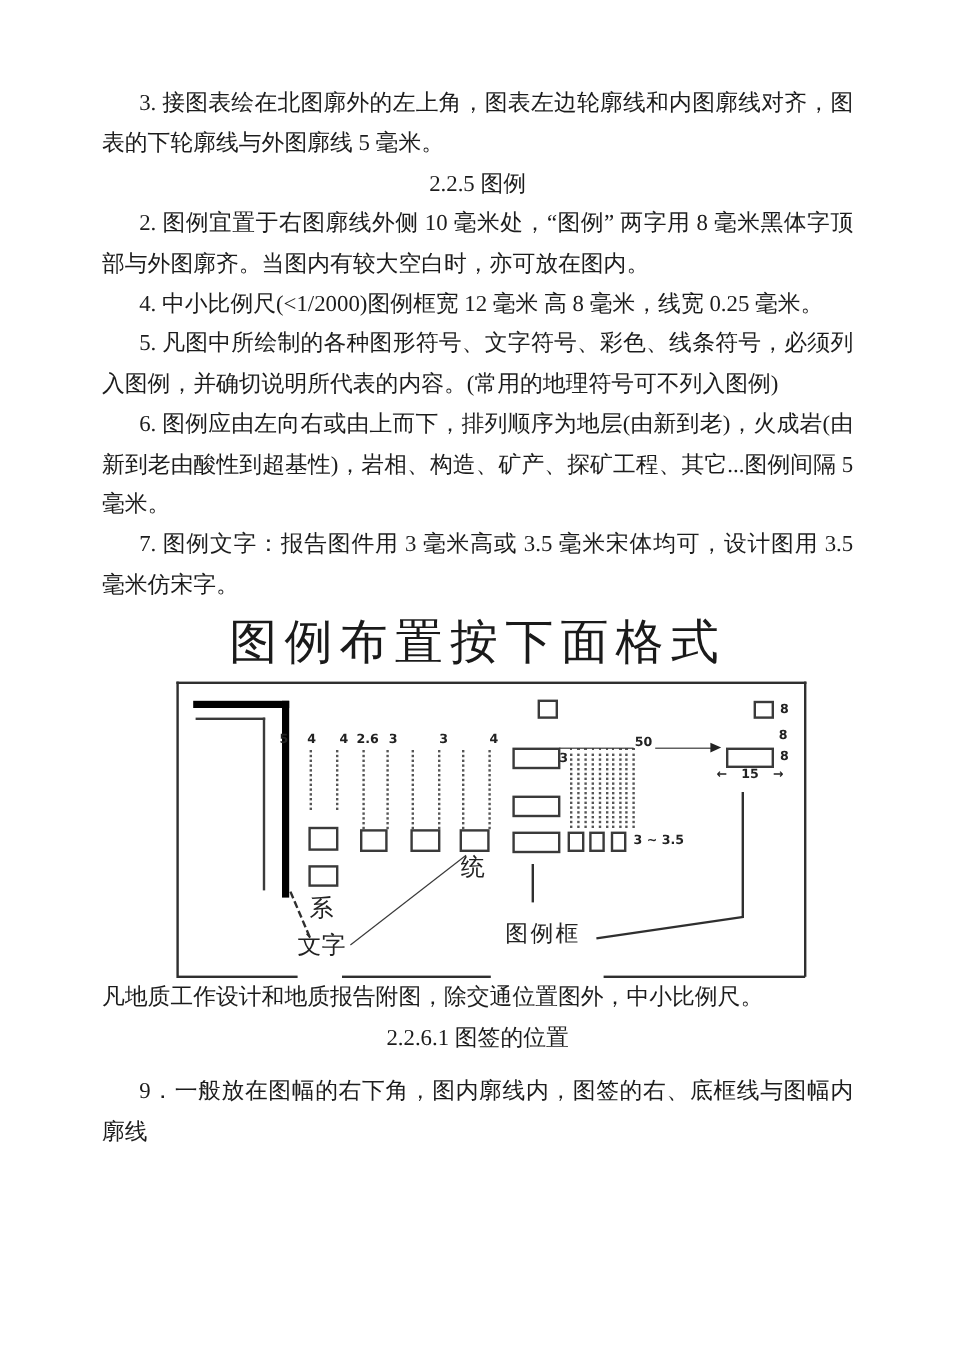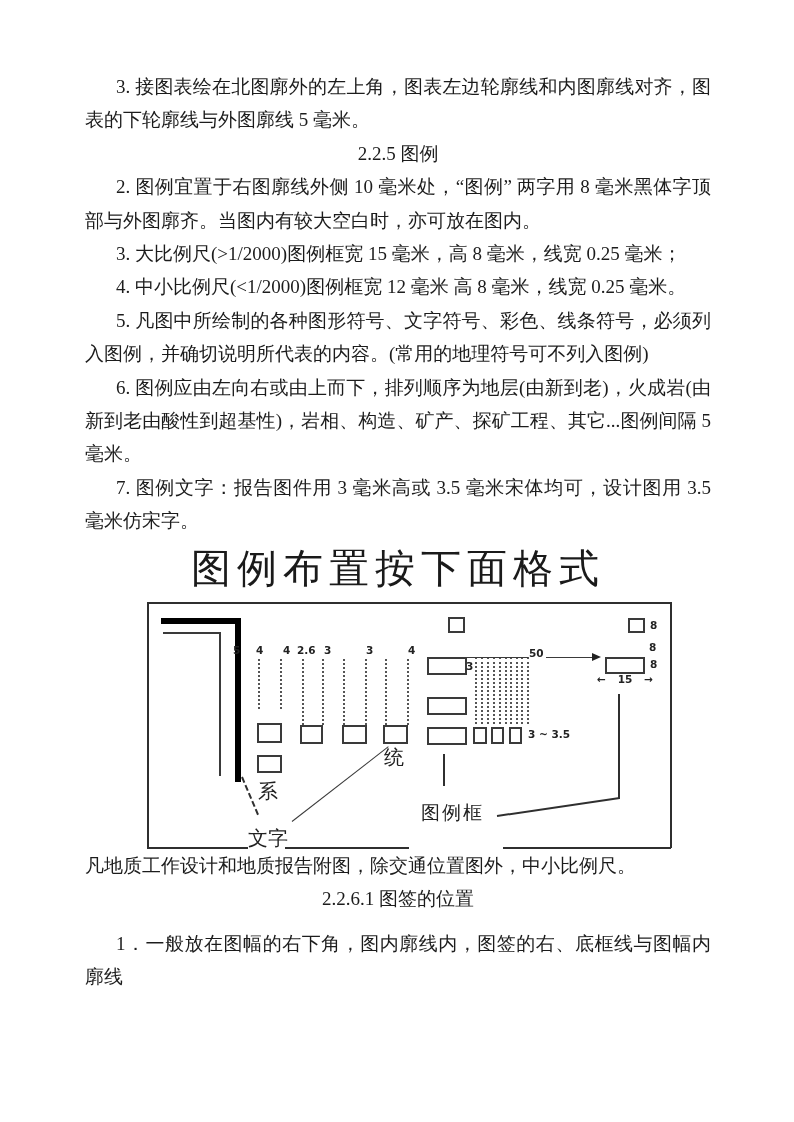--- a/index.html
+++ b/index.html
@@ -45,21 +45,20 @@
 </style>
 </head>
 <body>
 
 <div class="page">
   <div class="textcol">
 
     <p class="indent">3. 接图表绘在北图廓外的左上角，图表左边轮廓线和内图廓线对齐，图表的下轮廓线与外图廓线 5 毫米。</p>
     <p class="heading">2.2.5 图例</p>
     <p class="indent">2. 图例宜置于右图廓线外侧 10 毫米处，“图例” 两字用 8 毫米黑体字顶部与外图廓齐。当图内有较大空白时，亦可放在图内。</p>
-    <p class="indent">3. 大比例尺(&gt;1/2000)图例框宽 15 毫米，高 8 毫米，线宽 0.25 毫米；</p>
     <p class="indent">4. 中小比例尺(&lt;1/2000)图例框宽 12 毫米 高 8 毫米，线宽 0.25 毫米。</p>
     <p class="indent">5. 凡图中所绘制的各种图形符号、文字符号、彩色、线条符号，必须列入图例，并确切说明所代表的内容。(常用的地理符号可不列入图例)</p>
     <p class="indent">6. 图例应由左向右或由上而下，排列顺序为地层(由新到老)，火成岩(由新到老由酸性到超基性)，岩相、构造、矿产、探矿工程、其它...图例间隔 5 毫米。</p>
     <p class="indent">7. 图例文字：报告图件用 3 毫米高或 3.5 毫米宋体均可，设计图用 3.5 毫米仿宋字。</p>
 
     <div class="big-title">图例布置按下面格式</div>
 
     <div class="diagram">
 
       <div class="hline" style="left:0;top:0;width:525px;"></div>
@@ -129,22 +128,22 @@
 
       <div class="vline" style="left:471px;top:92px;height:105px;"></div>
       <div class="leader rot" style="left:350px;top:213px;width:124px;transform:rotate(-8.3deg);"></div>
       <div class="vline" style="left:296px;top:152px;height:32px;"></div>
       <div class="cjk" style="left:274px;top:200px;font-size:19px;font-weight:400;letter-spacing:2px;">图例框</div>
 
       <div class="cjk" style="left:237px;top:144px;">统</div>
       <div class="hline-thin rot" style="left:145px;top:219px;width:122px;transform:rotate(-37.8deg);"></div>
 
       <div class="cjk" style="left:111px;top:178px;">系</div>
-      <div class="cjk" style="left:101px;top:209px;margin-top:16px;">文字</div>
+      <div class="cjk" style="left:101px;top:209px;">文字</div>
       <div class="dashdiag rot" style="left:95px;top:174px;width:41px;transform:rotate(67deg);"></div>
     </div>
 
     <p>凡地质工作设计和地质报告附图，除交通位置图外，中小比例尺。</p>
     <p class="heading">2.2.6.1 图签的位置</p>
-    <p class="indent item-gap">1．一般放在图幅的右下角，图内廓线内，图签的右、底框线与图幅内廓线</p>
+    <p class="indent item-gap">9．一般放在图幅的右下角，图内廓线内，图签的右、底框线与图幅内廓线</p>
 
   </div>
 </div>
 
 </body></html>

